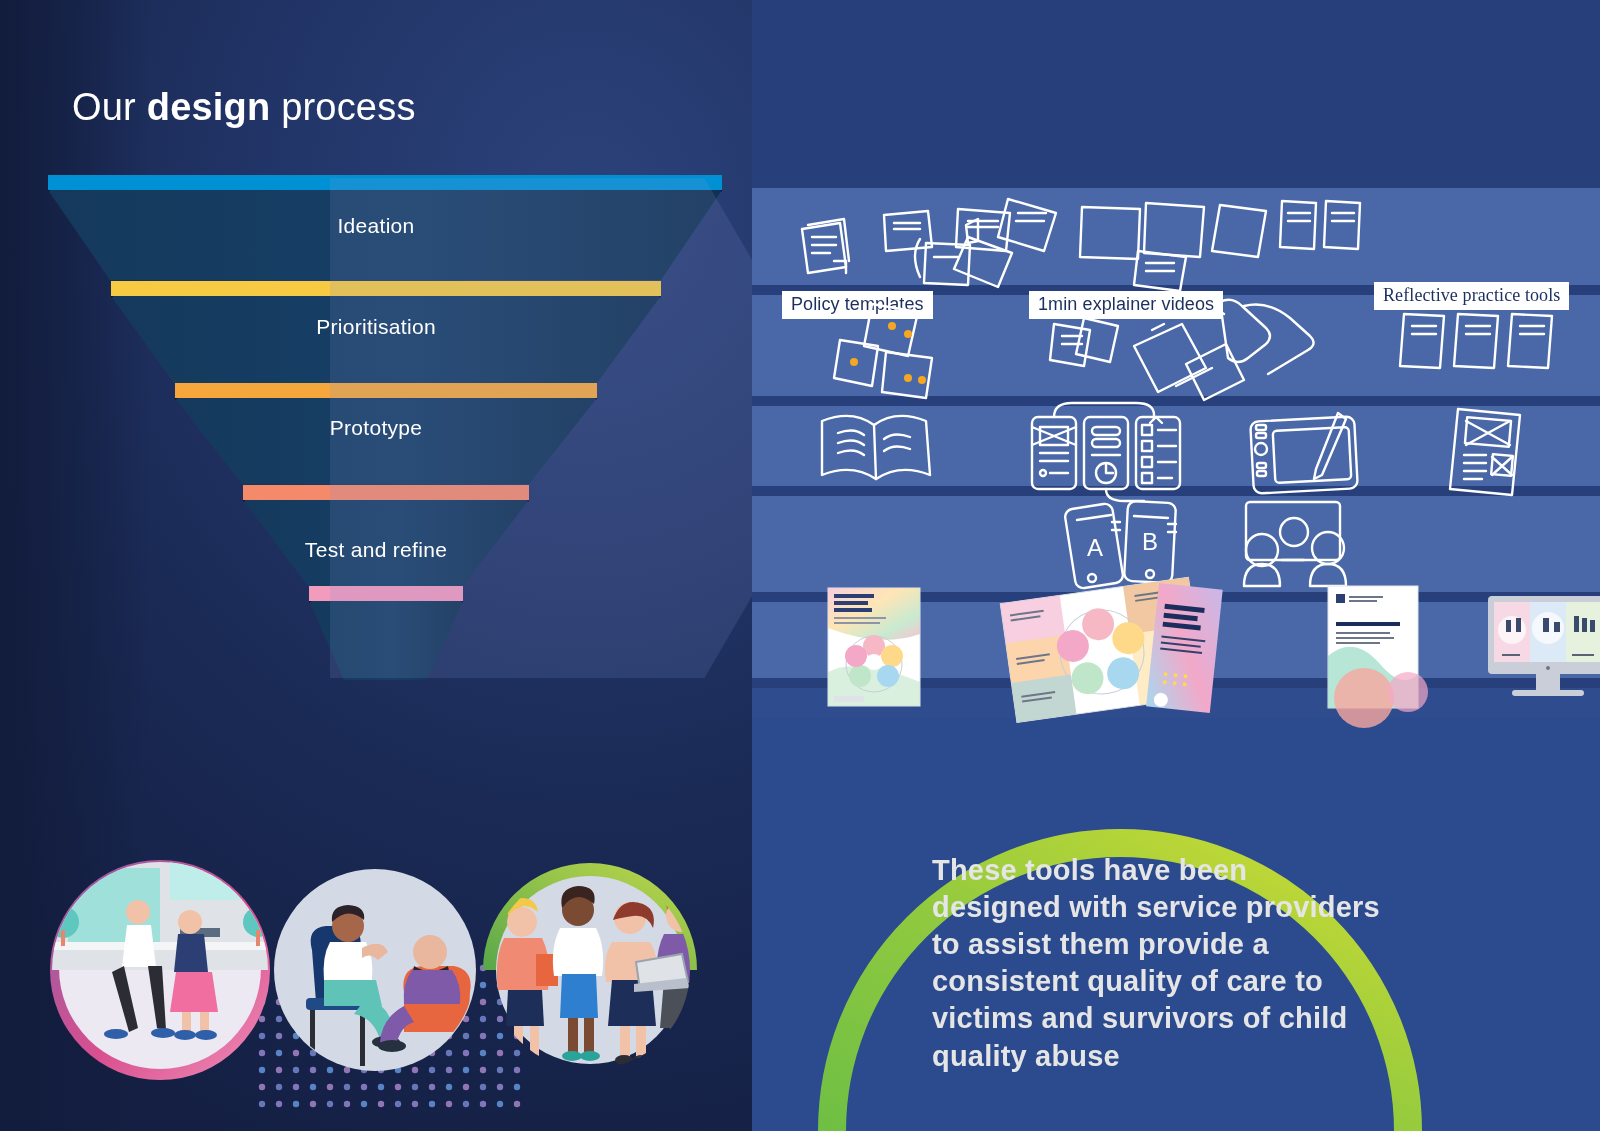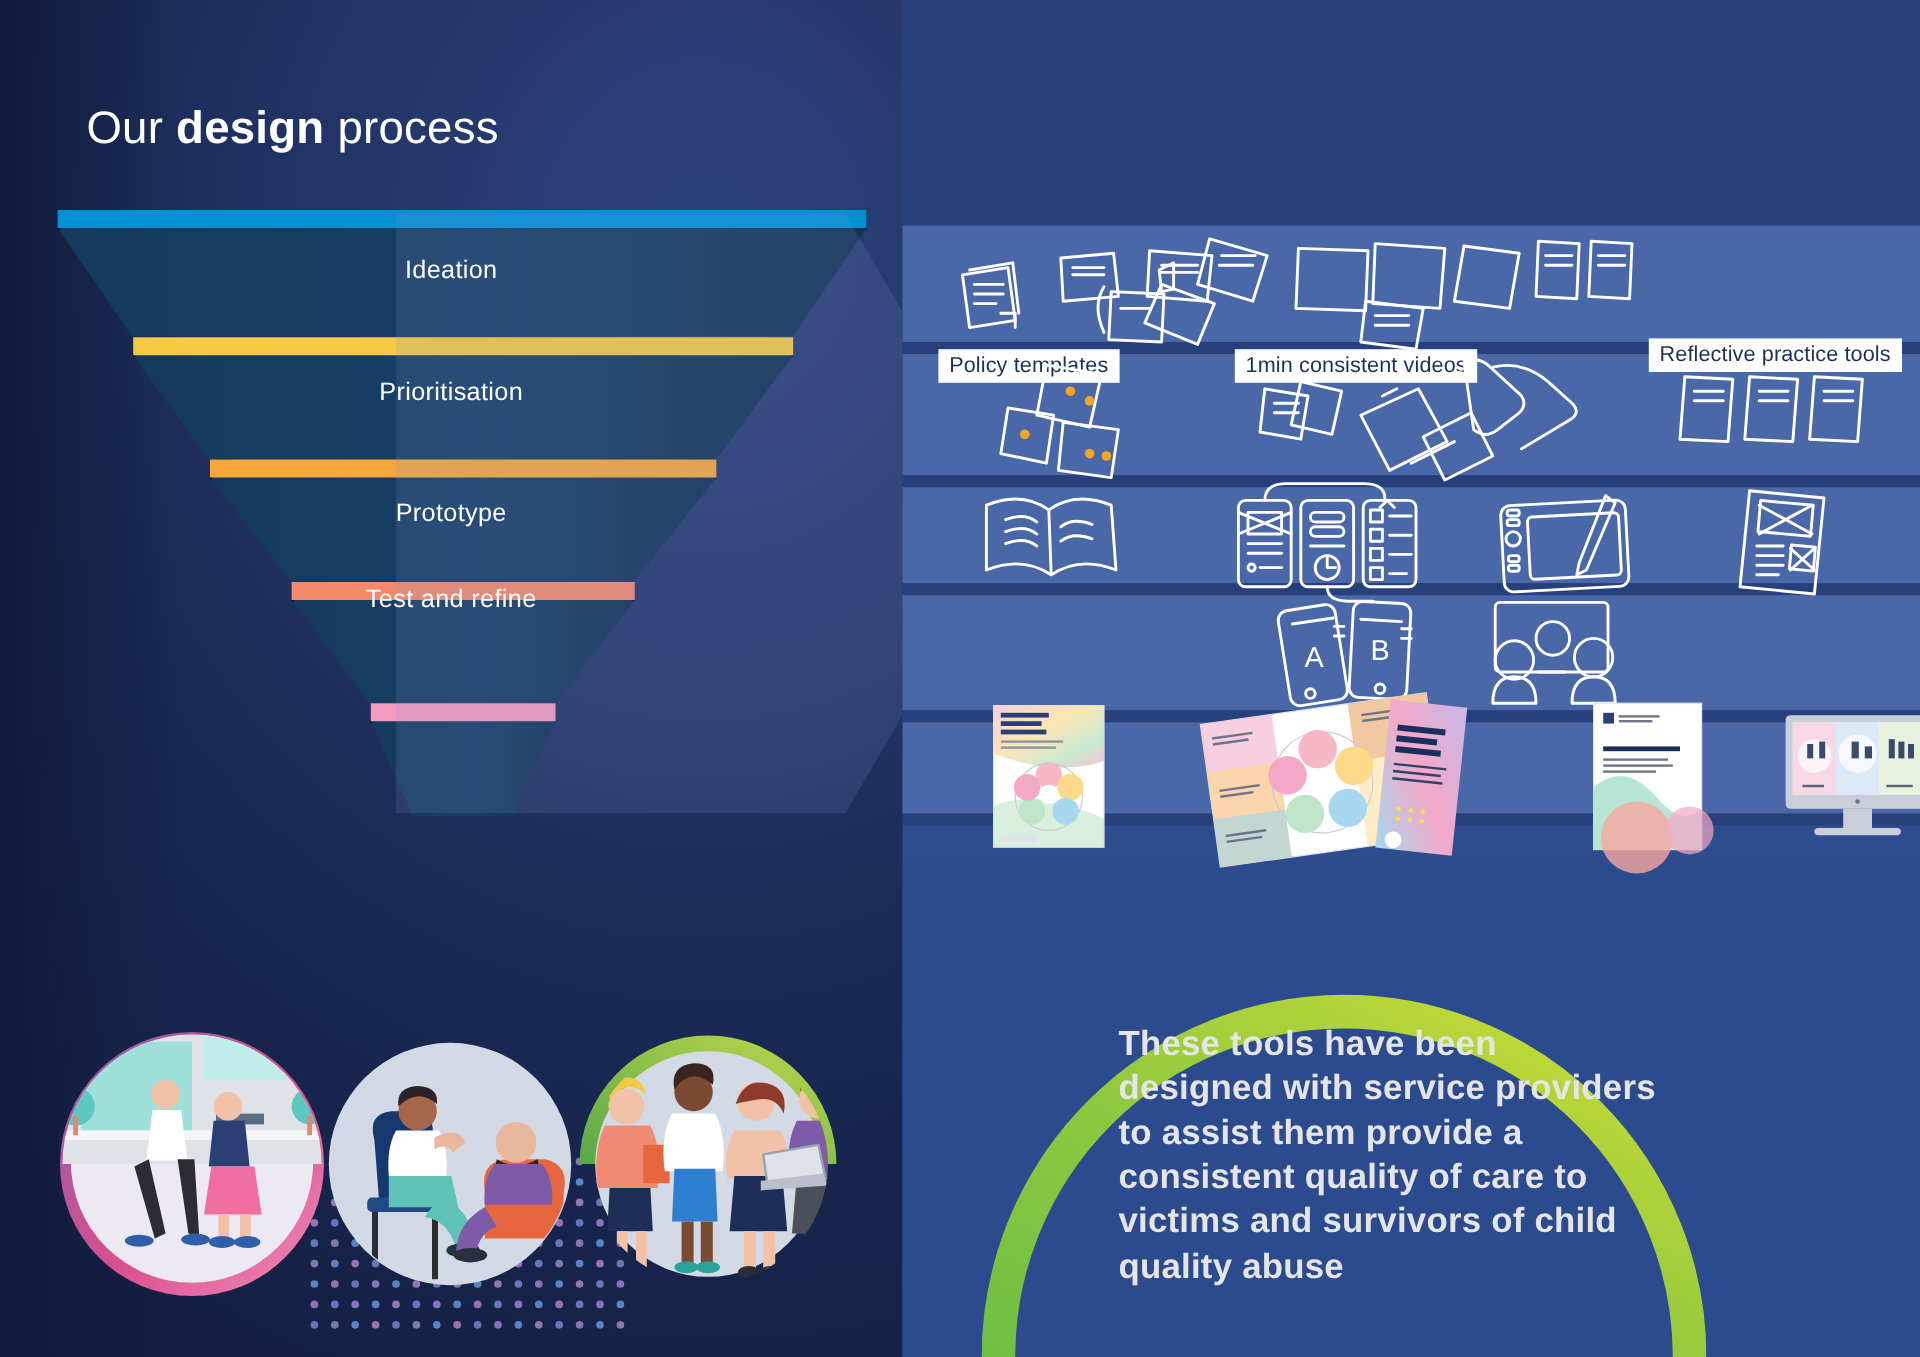--- a/index.html
+++ b/index.html
@@ -118,21 +118,21 @@
       <polygon id="band2" points="175,383 597,383 597,398 175,398" fill="#f5a73c"></polygon>
       <polygon id="band3" points="243,485 529,485 529,500 243,500" fill="#f58a6b"></polygon>
       <polygon id="band4" points="309,586 463,586 463,601 309,601" fill="#f29bbd"></polygon>
     </svg>
 
     <div id="big-arrow"></div>
 
     <div class="stage-label" style="top:214px;">Ideation</div>
     <div class="stage-label" style="top:315px;">Prioritisation</div>
     <div class="stage-label" style="top:416px;">Prototype</div>
-    <div class="stage-label" style="top:488px;">Test and refine</div>
+    <div class="stage-label" style="top:538px;">Test and refine</div>
 
     <svg id="illos" viewBox="0 0 700 280" width="700" height="280">
       <defs>
         <clipPath id="c1">
             <circle cx="130" cy="140" r="108"></circle>
           </clipPath>
         <clipPath id="c2">
             <circle cx="345" cy="140" r="100"></circle>
           </clipPath>
         <clipPath id="c3">
@@ -460,22 +460,22 @@
         <path d="M506 18 h22 M506 26 h22"></path>
         <path d="M544 6 l34 2 -2 46 -34 -2z"></path>
         <path d="M550 18 h22 M550 26 h22"></path>
       </g>
       <g>
         <path d="M438 10 l46 6 -8 46 -46 -6z"></path>
       </g>
     </svg>
 
     <div class="tag" style="left:30px;  top:291px;">Policy templates</div>
-    <div class="tag" style="left:277px; top:291px;">1min consistent videos</div>
-    <div class="tag" style="left:622px; top:282px;">Reflective practice tools</div>
+    <div class="tag" style="left:277px; top:291px;">1min explainer videos</div>
+    <div class="tag" style="left:622px; top:282px;font-family:Liberation Serif, serif;">Reflective practice tools</div>
 
     <svg class="sketch" style="left:30px; top:300px; width:820px; height:100px;" viewBox="0 0 820 100" fill="none" stroke="#ffffff" stroke-width="2.4" stroke-linejoin="round" stroke-linecap="round">
       <g>
         <path d="M90 4 l46 8 -10 44 -44 -10z"></path>
         <circle cx="110" cy="26" r="4" fill="#f5a623" stroke="none"></circle>
         <circle cx="126" cy="34" r="4" fill="#f5a623" stroke="none"></circle>
         <path d="M58 40 l38 6 -6 40 -38 -8z"></path>
         <circle cx="72" cy="62" r="4" fill="#f5a623" stroke="none"></circle>
         <path d="M104 52 l46 6 -6 40 -44 -6z"></path>
         <circle cx="126" cy="78" r="4" fill="#f5a623" stroke="none"></circle>

